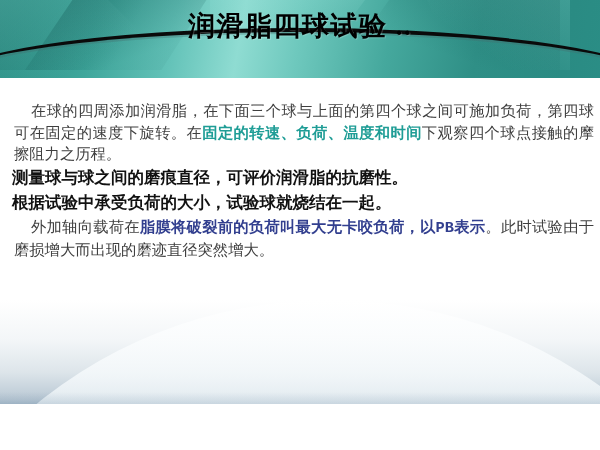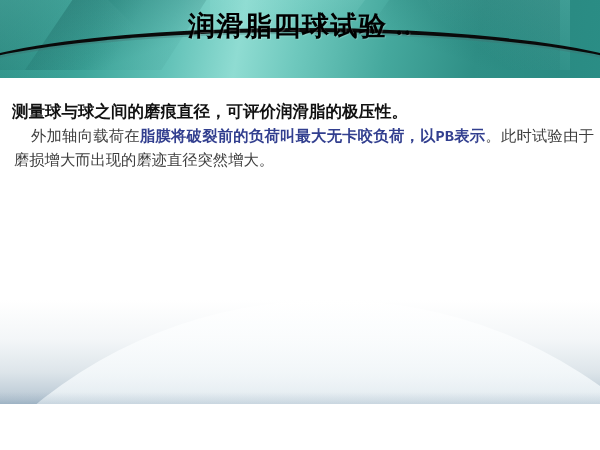--- a/index.html
+++ b/index.html
@@ -230,21 +230,23 @@
       <div class="facet facet-f"></div>
     </div>
     <div class="banner-edge-soft"></div>
     <div class="banner-edge"></div>
   </div>
 
   <div class="title">润滑脂四球试验 ..</div>
 
   <div class="content">
 
-
-
-    <p class="para bold-black">测量球与球之间的磨痕直径，可评价润滑脂的极压性。</p>
+    <p class="para indent"><span>在球的四周添加润滑脂，在下面三个球与上面的第四个球之间可施加负荷，第四球可在固定的速度下旋转。在</span><span class="seg-teal">固定的转速、负荷、温度和时间</span><span>下观察四个球点接触的摩擦阻力之历程。</span></p>
+
+    <p class="para bold-black">测量球与球之间的磨痕直径，可评价润滑脂的抗磨性。</p>
+
+    <p class="para bold-black">根据试验中承受负荷的大小，试验球就烧结在一起。</p>
 
     <p class="para indent"><span>外加轴向载荷在</span><span class="seg-navy">脂膜将破裂前的负荷叫最大无卡咬负荷，以PB表示</span><span>。此时试验由于磨损增大而出现的磨迹直径突然增大。</span></p>
 
 
   </div>
 </div>
 
 </body></html>

